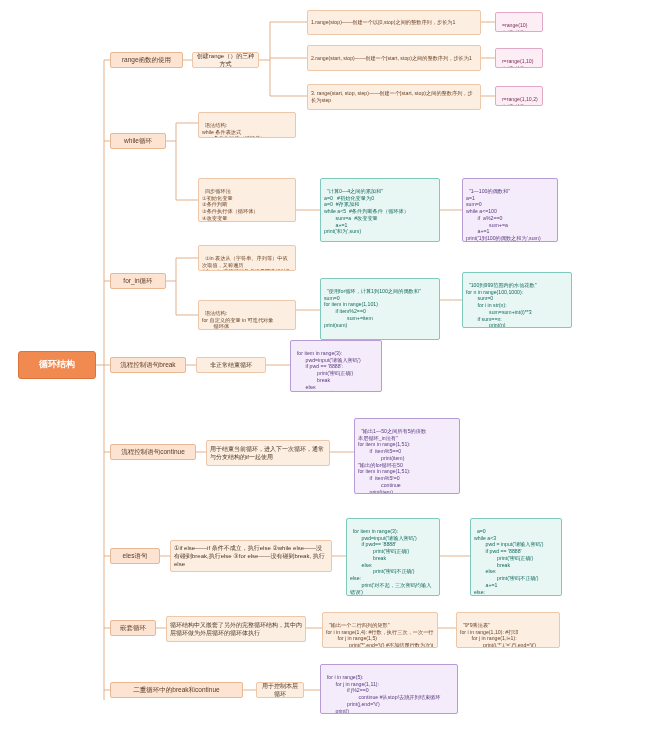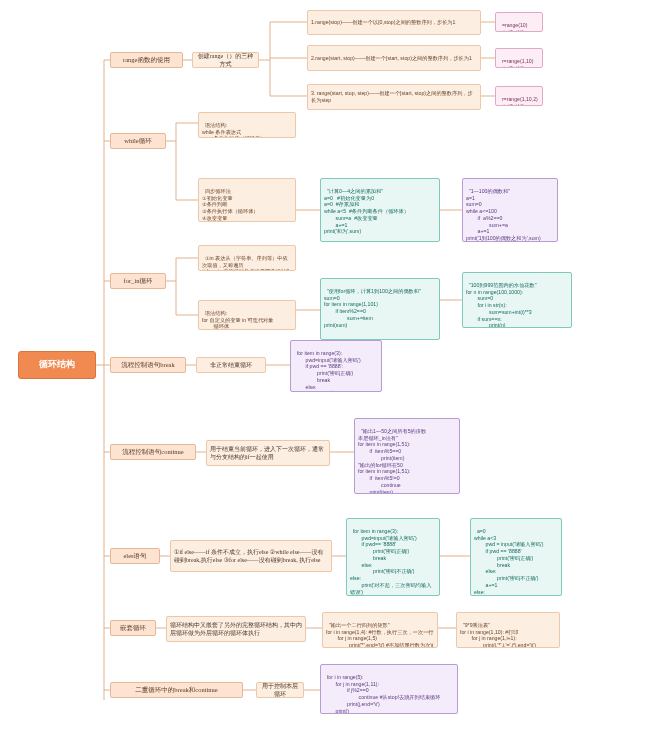--- a/index.html
+++ b/index.html
@@ -3,21 +3,21 @@
 <meta charset="utf-8">
 <style>
   html,body{margin:0;padding:0;}
   body{
     width:660px;height:730px;background:#ffffff;
     font-family:"Liberation Sans","DejaVu Sans",sans-serif;
     font-size:6px;color:#222;position:relative;overflow:hidden;
   }
   #canvas{position:absolute;left:0;top:0;width:660px;height:730px;}
   svg.lines{position:absolute;left:0;top:0;width:660px;height:730px;pointer-events:none;}
-  .node{position:absolute;box-sizing:border-box;font-family:Liberation Serif, serif;}
+  .node{position:absolute;box-sizing:border-box;}
   .root{
     background:#f08a50;border:1px solid #d9743c;color:#ffffff;
     font-size:9px;font-weight:bold;border-radius:3px;
     display:flex;align-items:center;justify-content:center;
     text-align:center;line-height:1.3;
   }
   .lvl1{
     background:#fce3d2;border:1px solid #e8b894;color:#5a3a22;
     font-size:6.5px;border-radius:2px;
     display:flex;align-items:center;justify-content:center;

